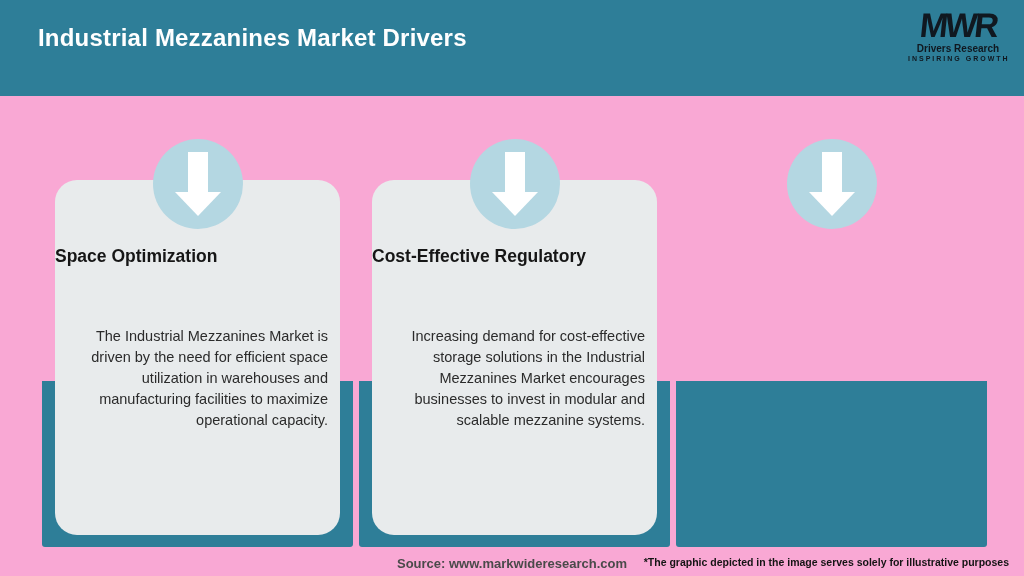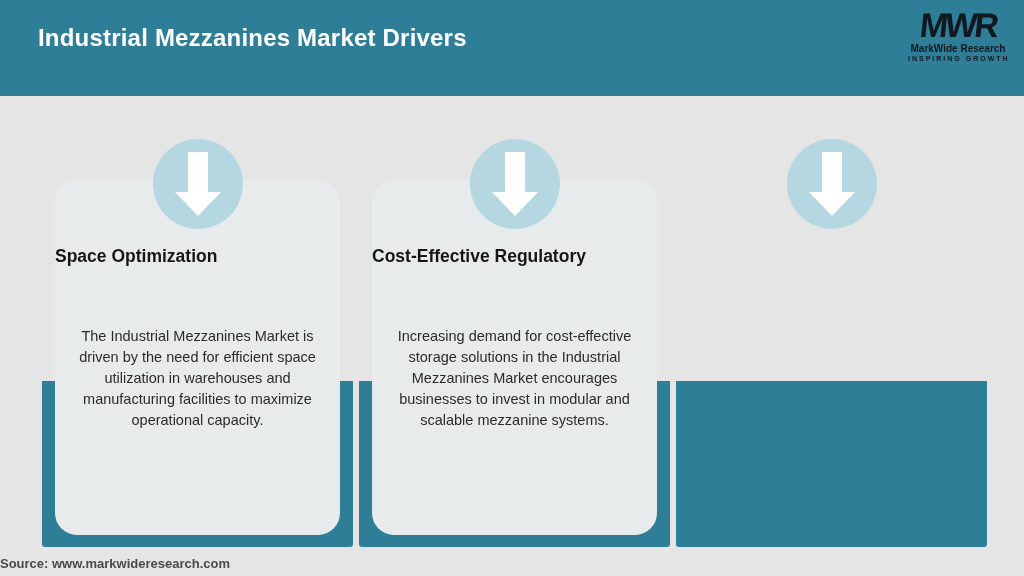--- a/index.html
+++ b/index.html
@@ -3,21 +3,21 @@
 <meta charset="utf-8">
 <style>
   * { margin: 0; padding: 0; box-sizing: border-box; }
   html, body { background: #ffffff; }
   body { font-family: "Liberation Sans", "DejaVu Sans", sans-serif; }
 
   .page {
     position: relative;
     width: 1024px;
     height: 576px;
-    background: #e5e5e5;
+    background: #f9a8d4;
     overflow: hidden;
   }
 
   
   .header {
     position: absolute;
     left: 0; top: 0;
     width: 1024px; height: 96px;
     background: #2e7e98;
   }
@@ -122,29 +122,30 @@
     font-weight: bold;
     color: #161616;
   }
   .card-desc {
     position: absolute;
     left: 12px; right: 12px;
     top: 146px;
     font-size: 14.5px;
     line-height: 21px;
     color: #2b2b2b;
-    text-align: center;
+    text-align: right;
   }
 
   
   .footer-source {
     position: absolute;
     left: 0;
     top: 556px;
     width: 1024px;
+    text-align: center;
     font-size: 13px;
     font-weight: bold;
     color: #4a4a4a;
   }
   .footer-disclaimer {
     position: absolute;
     right: 15px;
     top: 556px;
     font-size: 10.5px;
     font-weight: 600;
@@ -153,21 +154,21 @@
 </style>
 </head>
 <body>
 
 <div class="page">
 
   <div class="header">
     <div class="header-title">Industrial Mezzanines Market Drivers</div>
     <div class="logo">
       <div class="logo-monogram">MWR</div>
-      <div class="logo-name">MarkWide Research</div>
+      <div class="logo-name">Drivers Research</div>
       <div class="logo-tagline">INSPIRING GROWTH</div>
     </div>
   </div>
 
   <div class="card-group g1">
     <div class="teal-backing"></div>
     <div class="card">
       <div class="card-title">Space Optimization</div>
       <div class="card-desc">The Industrial Mezzanines Market is driven by the need for efficient space utilization in warehouses and manufacturing facilities to maximize operational capacity.</div>
     </div>
@@ -197,14 +198,15 @@
     <div class="teal-backing"></div>
     <div class="icon-circle">
       <div class="down-arrow">
         <div class="arrow-shaft"></div>
         <div class="arrow-head"></div>
       </div>
     </div>
   </div>
 
   <div class="footer-source">Source: www.markwideresearch.com</div>
+  <div class="footer-disclaimer">*The graphic depicted in the image serves solely for illustrative purposes</div>
 
 </div>
 
 </body></html>

